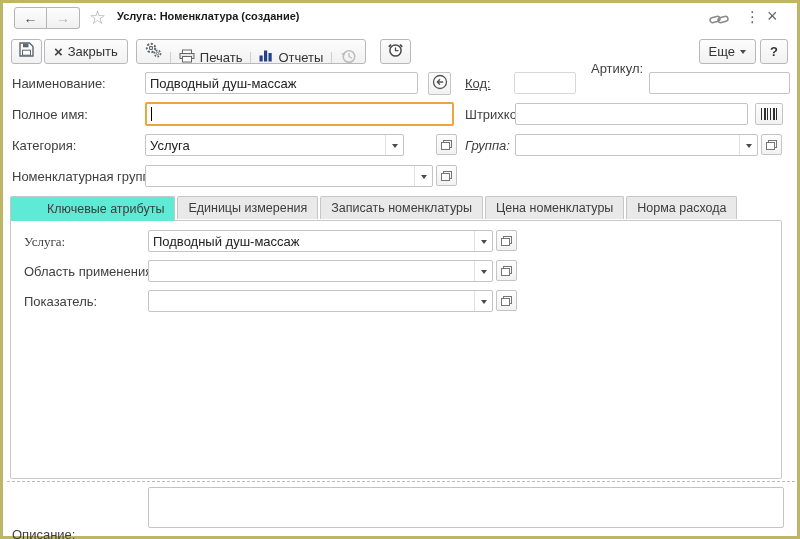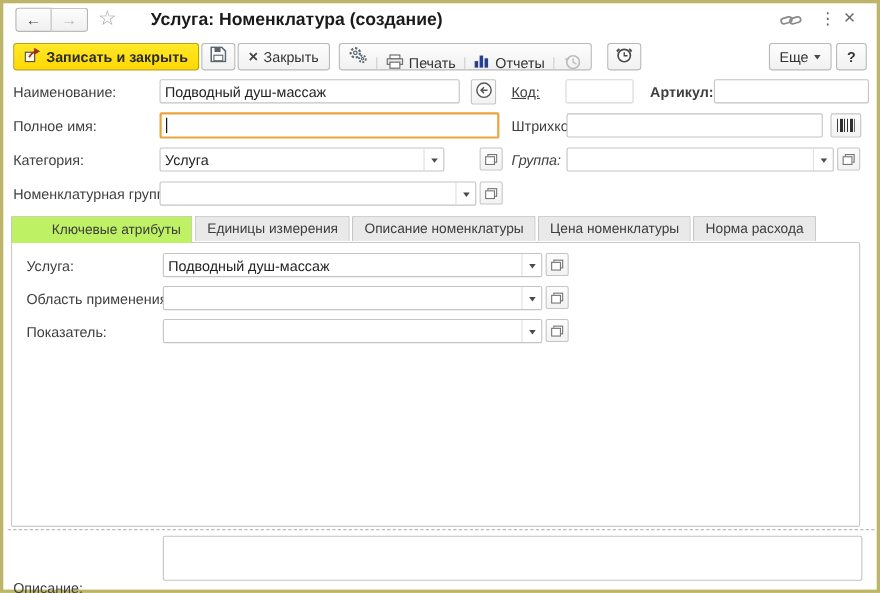--- a/index.html
+++ b/index.html
@@ -18,21 +18,21 @@
   
   .nav-group { position: absolute; left: 11px; top: 4px; display: flex; }
   .nav-btn {
     width: 33px; height: 22px; background: linear-gradient(#fdfdfd,#f0f0f0);
     border: 1px solid #b5b5b5; font-size: 14px; line-height: 20px;
     text-align: center; color: #444; cursor: pointer; padding: 0;
   }
   .nav-btn.back { border-radius: 3px 0 0 3px; }
   .nav-btn.fwd  { border-radius: 0 3px 3px 0; border-left: none; color: #b3b3b3; }
   .star { position: absolute; left: 86px; top: 3px; font-size: 19px; color: #a3a3a3; }
-  .title { position: absolute; left: 114px; top: 7px; font-size: 16px; font-weight: bold; color: #1a1a1a; margin-left: 20px; }
+  .title { position: absolute; left: 114px; top: 7px; font-size: 11px; font-weight: bold; color: #1a1a1a; }
   .link-ico { position: absolute; left: 706px; top: 9px; }
   .kebab { position: absolute; left: 742px; top: 5px; font-size: 15px; color: #666; cursor: pointer; }
   .win-close { position: absolute; left: 764px; top: 3px; font-size: 18px; color: #666; cursor: pointer; }
 
   
   .toolbar { position: absolute; left: 6px; right: 6px; top: 35px; height: 26px; display: flex; align-items: center; }
   .btn {
     display: inline-flex; align-items: center; gap: 5px; height: 25px;
     background: linear-gradient(#fdfdfd,#f1f1f1); border: 1px solid #b8b8b8;
     border-radius: 3px; font-size: 13px; color: #333; padding: 0 9px; cursor: pointer;
@@ -73,21 +73,21 @@
   .sq-btn { position: absolute; width: 21px; height: 21px; border: 1px solid #c4c4c4; border-radius: 2px; background: linear-gradient(#fdfdfd,#f2f2f2); display: flex; align-items: center; justify-content: center; cursor: pointer; padding: 0; }
   .open-glyph { position: relative; width: 11px; height: 10px; }
   .open-glyph::before { content: ""; position: absolute; right: 0; top: 0; width: 7px; height: 6px; border: 1px solid #757575; }
   .open-glyph::after { content: ""; position: absolute; left: 0; bottom: 0; width: 7px; height: 6px; border: 1px solid #757575; background: #fff; }
   .barcode-glyph { width: 16px; height: 12px; background: repeating-linear-gradient(90deg, #2e2e2e 0 1px, transparent 1px 3px, #2e2e2e 3px 5px, transparent 5px 6px, #2e2e2e 6px 7px, transparent 7px 9px); }
 
   
   .tabs { position: absolute; left: 7px; top: 193px; display: flex; gap: 2px; z-index: 2; }
   .tab { height: 23px; line-height: 22px; padding: 0 10px; font-size: 12.5px; color: #3d3d3d;
     background: #e9e9e9; border: 1px solid #c6c6c6; border-bottom: none; border-radius: 2px 2px 0 0; cursor: pointer; white-space: nowrap; }
-  .tab.active { height: 25px; line-height: 24px; background: #bef264; z-index: 3; padding-left: 36px; }
+  .tab.active { height: 25px; line-height: 24px; background: #5eead4; z-index: 3; padding-left: 36px; }
   .panel { position: absolute; left: 7px; top: 217px; width: 772px; height: 259px; border: 1px solid #c9c9c9; border-radius: 2px; background: #fff; }
 
   .divider { position: absolute; left: 4px; top: 478px; width: 788px; border-top: 1px dashed #bcbcbc; }
 
   textarea.desc { position: absolute; left: 145px; top: 484px; width: 636px; height: 41px;
     border: 1px solid #c4c4c4; border-radius: 2px; resize: none; font-size: 13px; padding: 2px 4px;
     font-family: "Liberation Sans", "DejaVu Sans", sans-serif; }
 </style>
 </head>
 <body>
@@ -105,30 +105,20 @@
         <g fill="none" stroke="#8a8a8a" stroke-width="1.6">
           <rect x="1" y="4" width="10" height="5" rx="2.5" transform="rotate(-16 6 6.5)"></rect>
           <rect x="9" y="4" width="10" height="5" rx="2.5" transform="rotate(-16 14 6.5)"></rect>
         </g>
       </svg>
   </span>
   <span class="kebab">⋮</span>
   <span class="win-close">×</span>
 
   <div class="toolbar">
-    <button class="btn btn-yellow">
-      <span>
-        <svg width="15" height="14" viewBox="0 0 15 14">
-            <rect x="1" y="4.5" width="8.5" height="8.5" fill="#fffbe6" stroke="#4a4a4a"></rect>
-            <path d="M4.5 9 C6.5 5.5, 8 4.5, 10.5 4" stroke="#9e2f20" stroke-width="1.7" fill="none"></path>
-            <path d="M9 0.5 l5.5 3.2 -5.5 3.2 z" fill="#9e2f20"></path>
-          </svg>
-      </span>
-      <span>Записать и закрыть</span>
-    </button>
     <button class="btn btn-save">
       <span>
         <svg width="15" height="15" viewBox="0 0 15 15">
             <path d="M1 1 h9.5 l3.5 3.5 V14 H1 z" fill="#fdfdfd" stroke="#5a6770" stroke-width="1.4"></path>
             <rect x="4" y="1.5" width="5.5" height="3.8" fill="#5a6770"></rect>
             <rect x="3.5" y="8.2" width="8" height="5" fill="#fff" stroke="#5a6770"></rect>
           </svg>
       </span>
     </button>
     <button class="btn btn-closeform">
@@ -202,21 +192,21 @@
   <button class="sq-btn" style="left:425px; top:69px; width:23px; height:23px;">
     <span>
       <svg width="16" height="16" viewBox="0 0 16 16">
           <circle cx="8" cy="8" r="6.5" fill="#fdfdfd" stroke="#555" stroke-width="1.3"></circle>
           <path d="M11.2 8 H5.4 M8 5.3 L5.3 8 l2.7 2.7" stroke="#555" stroke-width="1.3" fill="none"></path>
         </svg>
     </span>
   </button>
   <span class="lbl" style="left:462px; top:73px;text-decoration:underline;">Код:</span>
   <input class="tin dim" style="left: 511px; top: 69px; width: 62px;" value="">
-  <span class="lbl" style="left:588px; top:73px;font-weight:bold;">Артикул:</span>
+  <span class="lbl" style="left:588px; top:58px;">Артикул:</span>
   <input class="tin" style="left: 646px; top: 69px; width: 141px;" value="">
 
   <span class="lbl" style="left:9px; top:104px;">Полное имя:</span>
   <input class="tin focused" style="left: 142px; top: 99px; width: 309px;" value="">
   <span class="caret" style="left:148px; top:104px;"></span>
   <span class="lbl" style="left:462px; top:104px;">Штрихкод:</span>
   <input class="tin" style="left: 512px; top: 100px; width: 233px;" value="">
   <button class="sq-btn" style="left:752px; top:100px; width:28px; height:22px;">
     <span class="barcode-glyph"></span>
   </button>
@@ -249,27 +239,27 @@
         <span class="dd-arrow"></span>
       </span>
   </div>
   <button class="sq-btn" style="left:433px; top:162px;">
     <span class="open-glyph"></span>
   </button>
 
   <div class="tabs">
     <span class="tab active">Ключевые атрибуты</span>
     <span class="tab">Единицы измерения</span>
-    <span class="tab">Описание номенклатуры</span>
+    <span class="tab">Записать номенклатуры</span>
     <span class="tab">Цена номенклатуры</span>
     <span class="tab">Норма расхода</span>
   </div>
   <div class="panel"></div>
 
-  <span class="lbl" style="left:21px; top:231px;">Услуга:</span>
+  <span class="lbl" style="left:21px; top:231px;font-family:Liberation Serif, serif;">Услуга:</span>
   <div class="combo" style="left:145px; top:227px; width:345px;">
     <input value="Подводный душ-массаж" style="">
     <span class="dd">
         <span class="dd-arrow"></span>
       </span>
   </div>
   <button class="sq-btn" style="left:493px; top:227px;">
     <span class="open-glyph"></span>
   </button>
 

